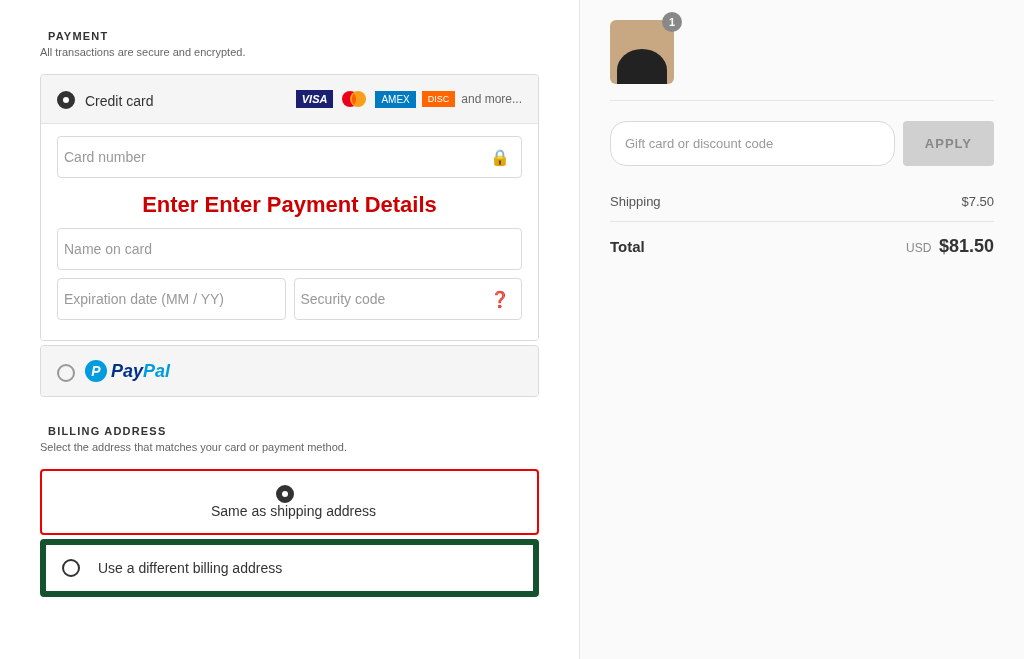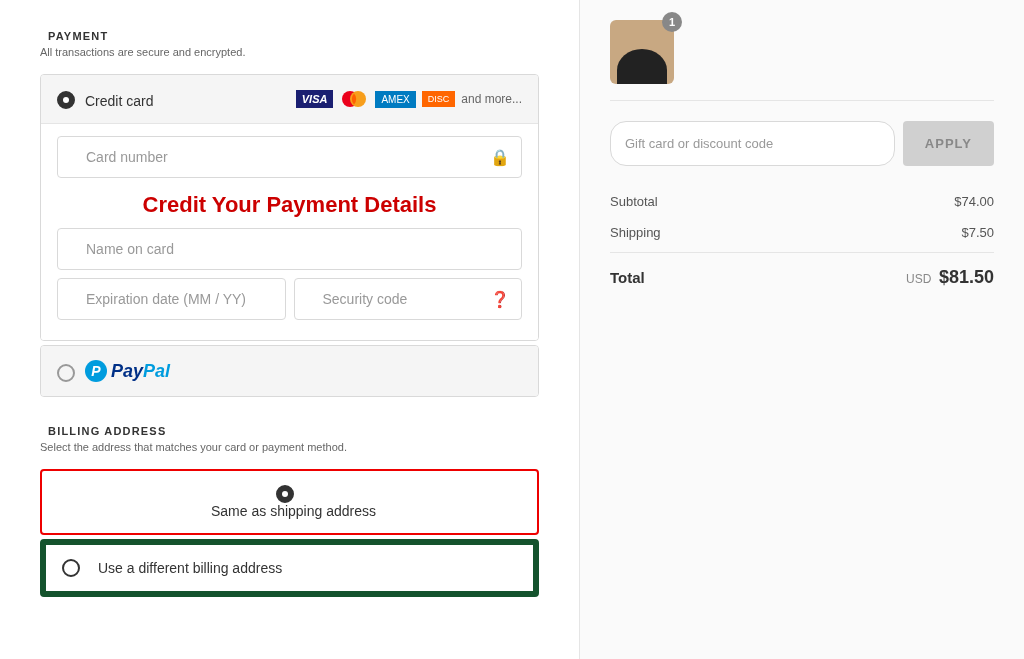--- a/index.html
+++ b/index.html
@@ -93,21 +93,21 @@
     .credit-card-fields {
       padding: 12px 16px;
       border-top: 1px solid #e5e5e5;
       background: #fff;
     }
     .field-row {
       margin-bottom: 8px;
     }
     .input-field {
       width: 100%;
-      padding: 12px 28px;
+      padding: 12px 6px;
       border: 1px solid #d9d9d9;
       border-radius: 4px;
       font-size: 14px;
       color: #333;
       background: #fff;
       outline: none;
     }
     .input-field::placeholder {
       color: #999;
     }
@@ -367,21 +367,21 @@
       </div>
 
       <div class="credit-card-fields">
         <div class="field-row">
           <div class="input-field-with-icon">
             <input class="input-field" type="text" placeholder="Card number" style="">
             <span class="field-icon">🔒</span>
           </div>
         </div>
 
-        <div class="payment-banner">Credit Your Payment Details</div>
+        <div class="payment-banner">Enter Enter Payment Details</div>
         <div class="field-row">
           <input class="input-field" type="text" placeholder="Name on card" style="">
         </div>
         <div class="field-row split-row">
           <div class="input-field-with-icon">
             <input class="input-field" type="text" placeholder="Expiration date (MM / YY)" style="">
           </div>
           <div class="input-field-with-icon">
             <input class="input-field" type="text" placeholder="Security code" style="">
             <span class="field-icon">❓</span>
@@ -433,24 +433,20 @@
       </div>
       <div class="product-price"></div>
     </div>
 
     <div class="discount-row">
       <input class="discount-input" type="text" placeholder="Gift card or discount code" style="">
       <button class="apply-btn">APPLY</button>
     </div>
 
     <div class="summary-row">
-      <span>Subtotal</span>
-      <span>$74.00</span>
-    </div>
-    <div class="summary-row">
       <span>Shipping</span>
       <span>$7.50</span>
     </div>
     <div class="summary-row total">
       <span class="total-label">Total</span>
       <span>
         <span class="total-currency">USD</span>
         <span class="total-value">$81.50</span>
       </span>
     </div>

